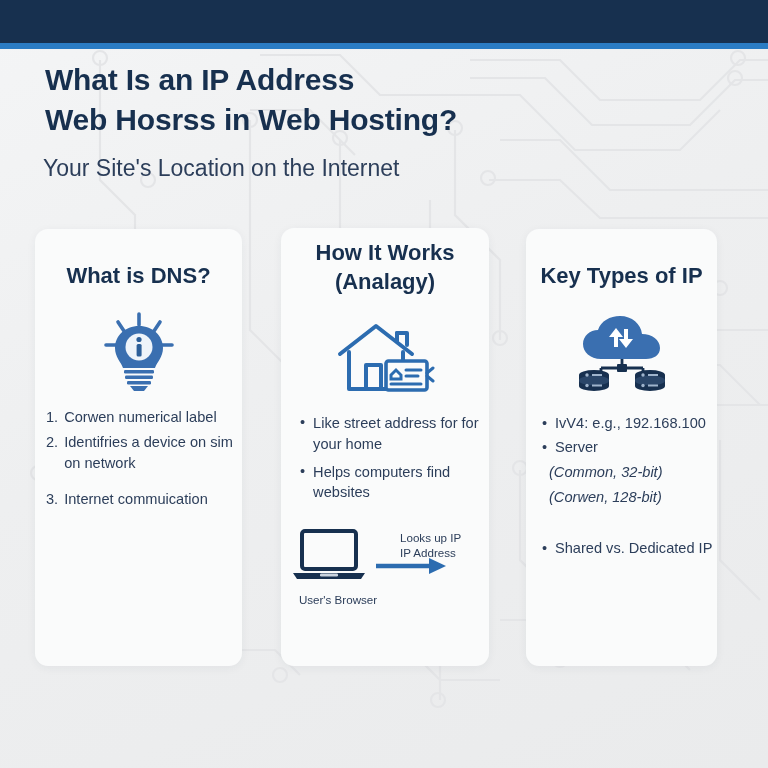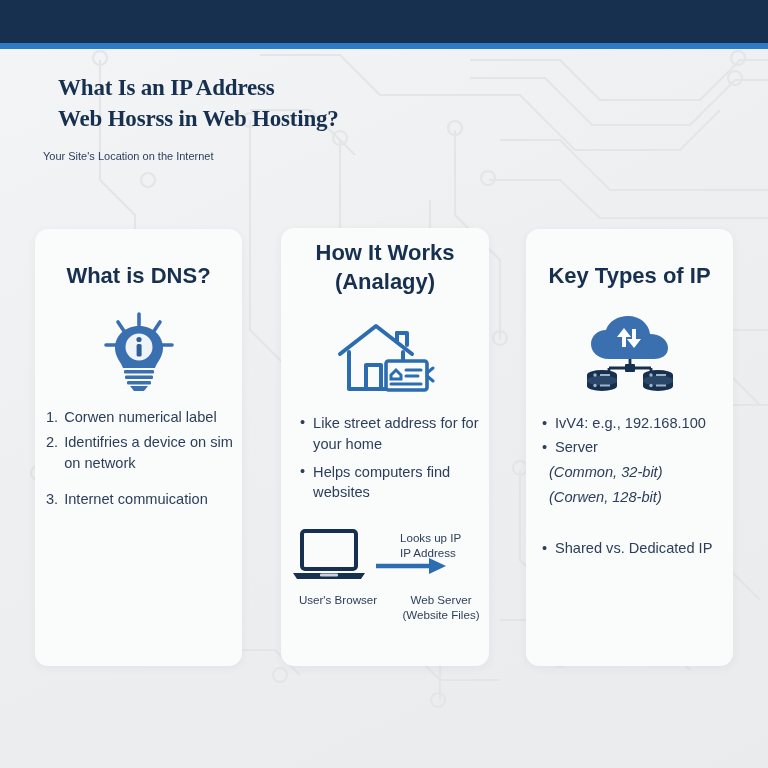--- a/index.html
+++ b/index.html
@@ -47,47 +47,46 @@
   }
   
   .headwrap {
     position: absolute;
     left: 43px;
     top: 58px;
     width: 660px;
     z-index: 4;
   }
   .title {
-    font-size: 23px;
+    font-size: 30px;
     font-weight: bold;
     color: #17304f;
     line-height: 1.33;
     letter-spacing: -0.2px;
-    margin: 15px;
-    font-family: Liberation Serif, serif;
+    margin: 2px;
   }
   .subtitle {
-    font-size: 11px;
+    font-size: 23px;
     color: #2c3e5a;
     margin: 14px 0 0 0;
     line-height: 1.3;
     font-weight: normal;
   }
   
   .card {
     position: absolute;
     background: #fafbfb;
     border-radius: 13px;
     box-shadow: 0 2px 10px rgba(40,55,75,0.055);
     z-index: 3;
     box-sizing: border-box;
   }
   #card-1 { left: 35px;  top: 229px; width: 207px; height: 437px; }
   #card-2 { left: 281px; top: 228px; width: 208px; height: 438px; }
-  #card-3 { left: 526px; top: 229px; width: 207px; height: 437px; }
+  #card-3 { left: 526px; top: 229px; width: 191px; height: 437px; }
 
   .card-title {
     text-align: center;
     font-size: 22px;
     font-weight: bold;
     color: #17304f;
     line-height: 1.3;
     margin: 0;
     padding: 0 8px;
   }
@@ -374,24 +373,20 @@
         <path d="M55 2 L72 10 L55 18 Z" fill="#2c6cb0"></path>
       </svg>
 
       <div class="flow-caption-right">
         <span>Looks up IP</span><br>
         <span>IP Address</span>
       </div>
 
       <div class="flow-label" id="label-browser">User's Browser</div>
 
-      <div class="flow-label" id="label-server">
-        <span>Web Server</span><br>
-        <span>(Website Files)</span>
-      </div>
     </div>
   </div>
 
   <div class="card" id="card-3">
     <h2 class="card-title">Key Types of IP</h2>
 
     <div class="icon-area">
       <svg width="96" height="78" viewBox="0 0 96 78">
         <path d="M27 44 C 16 44 9 37 9 29 C 9 21 16 15 24 15 C 27 6 36 1 46 1 C 58 1 67 9 68 19 C 78 19 86 25 86 33 C 86 40 80 44 72 44 Z" fill="#3a6fb0"></path>
         <g fill="#ffffff">

